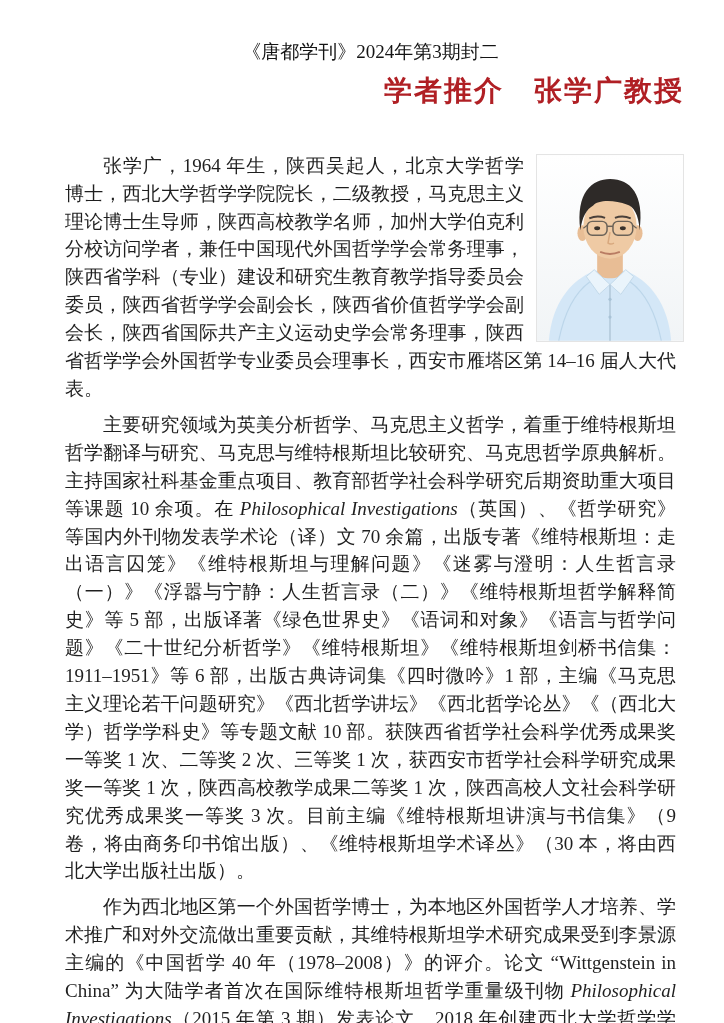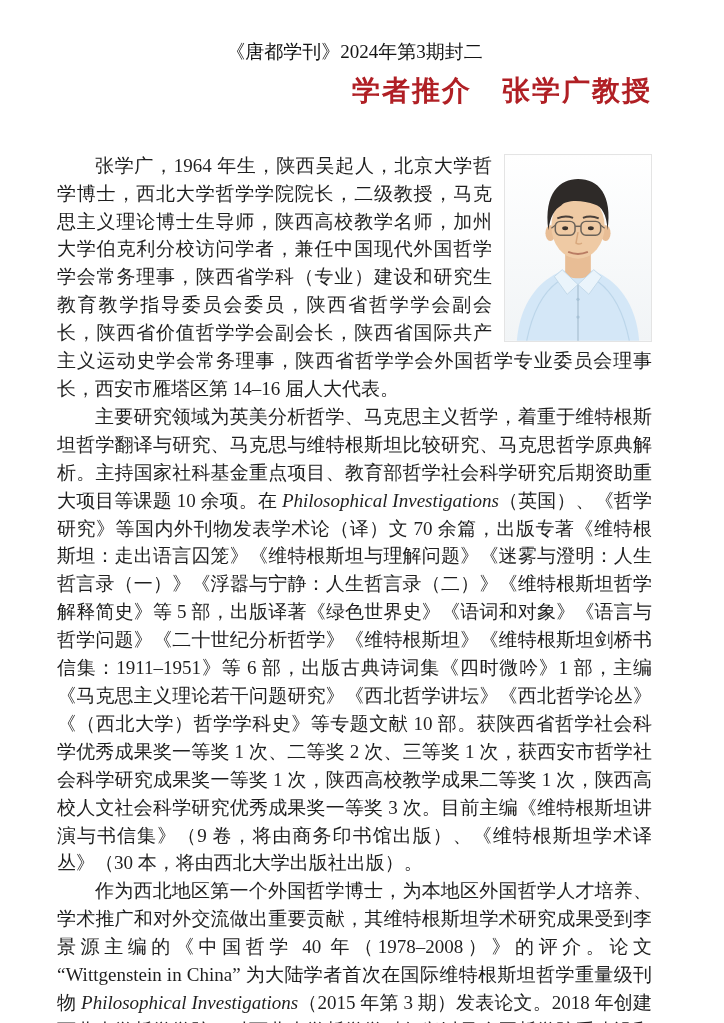--- a/index.html
+++ b/index.html
@@ -6,21 +6,21 @@
     margin: 0;
     padding: 0;
     background: #ffffff;
   }
   .page {
     position: relative;
     width: 724px;
     height: 1023px;
     box-sizing: border-box;
     background: #ffffff;
-    padding: 40px 72px 0 57px;
+    padding: 40px 40px 0 57px;
     font-family: "Liberation Serif", "DejaVu Serif", serif;
     color: #1f1f1f;
     overflow: hidden;
   }
   .journal-line {
     text-align: center;
     font-size: 19px;
     line-height: 1.25;
     color: #141414;
   }
@@ -32,21 +32,21 @@
     letter-spacing: 2px;
     color: #b01f24;
   }
   .article {
     margin-top: 42px;
     font-size: 19px;
     line-height: 27.9px;
     text-align: justify;
   }
   .article p {
-    margin: 0;
+    margin: 8px;
     text-indent: 2em;
   }
   .photo-frame {
     float: right;
     width: 148px;
     height: 188px;
     margin: 2px 0 0 12px;
     border: 1px solid #e4e4e4;
     box-sizing: border-box;
     background: #fdfdfd;

